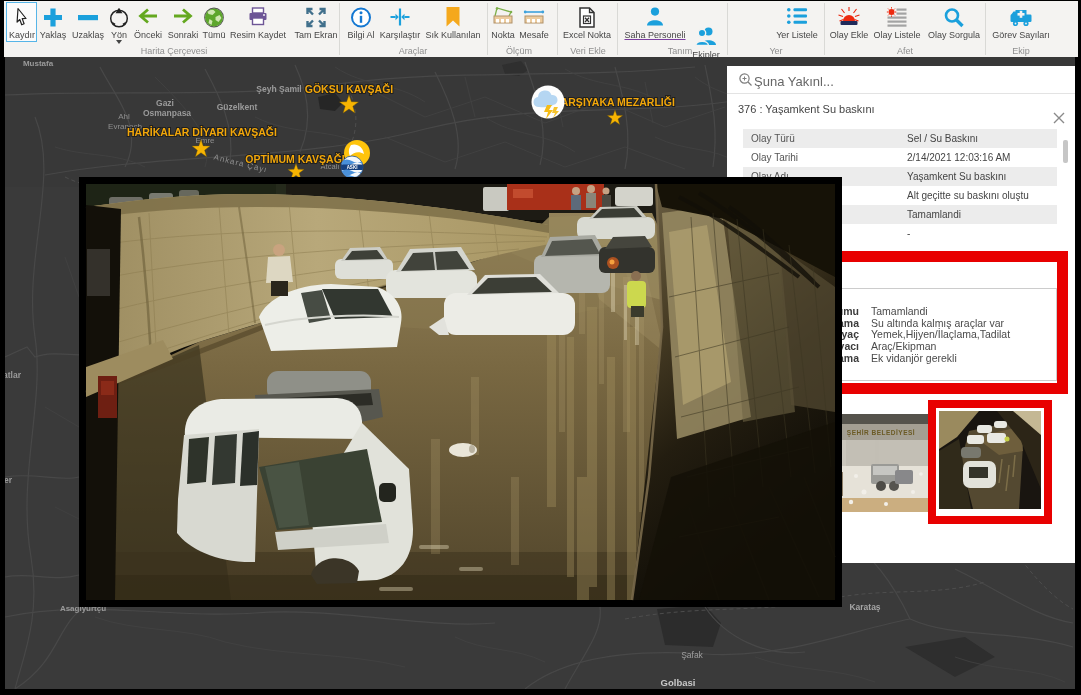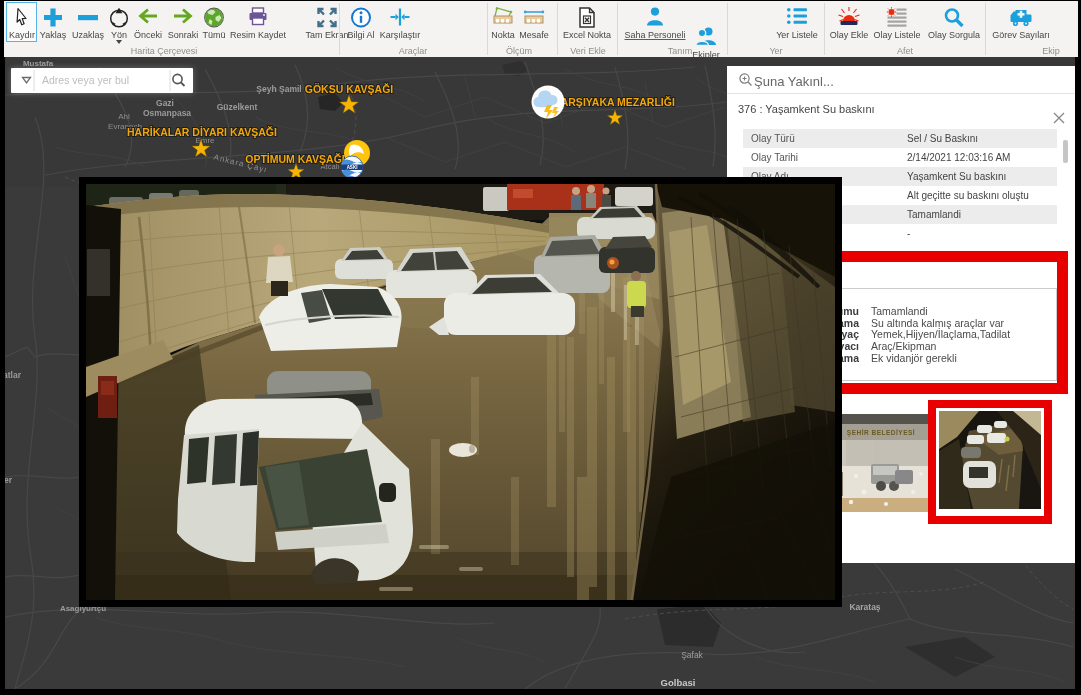--- a/index.html
+++ b/index.html
@@ -95,21 +95,21 @@
       </div>
   <div class="tb" style="left:209px;width:90px;">
         <span class="ic"><svg width="20" height="19" viewBox="0 0 20 19">
             <rect x="4.5" y="1" width="11" height="5" fill="#fff" stroke="#6d5596" stroke-width="1.4"></rect>
             <rect x="1.5" y="6" width="17" height="7" rx="1" fill="#6d5596"></rect>
             <circle cx="16" cy="8" r="0.9" fill="#fff"></circle>
             <rect x="4.5" y="11" width="11" height="6.5" fill="#fff" stroke="#6d5596" stroke-width="1.4"></rect>
           </svg></span>
         <span class="lb">Resim Kaydet</span>
       </div>
-  <div class="tb" style="left:278px;width:90px;">
+  <div class="tb" style="left:267px;width:90px;">
         <span class="ic"><svg width="21" height="21" viewBox="0 0 21 21">
             <g stroke="#41708c" stroke-width="2.4" fill="none">
               <path d="M2 7 V2 H7 M2 2 L7.5 7.5"></path>
               <path d="M14 2 H19 V7 M19 2 L13.5 7.5"></path>
               <path d="M2 14 V19 H7 M2 19 L7.5 13.5"></path>
               <path d="M19 14 V19 H14 M19 19 L13.5 13.5"></path>
             </g>
           </svg></span>
         <span class="lb">Tam Ekran</span>
       </div>
@@ -121,20 +121,26 @@
           </svg></span>
         <span class="lb">Bilgi Al</span>
       </div>
   <div class="tb" style="left:351px;width:90px;">
         <span class="ic"><svg width="20" height="20" viewBox="0 0 20 20">
             <path d="M10 1.5 V18.5" stroke="#1ba0dc" stroke-width="2.2"></path>
             <path d="M0.5 10 H5.5 M14.5 10 H19.5" stroke="#1ba0dc" stroke-width="2.2"></path>
             <path d="M5.5 6.8 L8.8 10 L5.5 13.2 Z M14.5 6.8 L11.2 10 L14.5 13.2 Z" fill="#1ba0dc"></path>
           </svg></span>
         <span class="lb">Karşılaştır</span>
+      </div>
+  <div class="tb" style="left:404px;width:90px;">
+        <span class="ic"><svg width="15" height="20" viewBox="0 0 15 20">
+            <path d="M1 0 H14 V19.5 L7.5 13.5 L1 19.5 Z" fill="#f5a81c"></path>
+          </svg></span>
+        <span class="lb">Sık Kullanılan</span>
       </div>
   <div class="tb" style="left:454px;width:90px;">
         <span class="ic"><svg width="22" height="20" viewBox="0 0 22 20">
             <path d="M3 9 L5 1 L19 5 L17 9" fill="none" stroke="#7db04a" stroke-width="1.3"></path>
             <circle cx="5" cy="1.5" r="1.3" fill="#7db04a"></circle>
             <circle cx="19" cy="5" r="1.3" fill="#7db04a"></circle>
             <rect x="2" y="9" width="18" height="7" fill="#edcc9e" stroke="#b0926a" stroke-width="1"></rect>
             <rect x="4" y="12" width="3" height="3.5" fill="#fff"></rect>
             <rect x="9" y="12" width="3" height="3.5" fill="#fff"></rect>
             <rect x="14" y="12" width="3" height="3.5" fill="#fff"></rect>
@@ -238,28 +244,28 @@
           </svg></span>
         <span class="lb">Görev Sayıları</span>
       </div>
   <div class="sep" style="left:335px;"></div>
   <div class="sep" style="left:483px;"></div>
   <div class="sep" style="left:553px;"></div>
   <div class="sep" style="left:613px;"></div>
   <div class="sep" style="left:723px;"></div>
   <div class="sep" style="left:820px;"></div>
   <div class="sep" style="left:981px;"></div>
-  <div class="grp" style="left:160px;">Harita Çerçevesi</div>
+  <div class="grp" style="left:170px;">Harita Çerçevesi</div>
   <div class="grp" style="left:409px;">Araçlar</div>
   <div class="grp" style="left:515px;">Ölçüm</div>
   <div class="grp" style="left:584px;">Veri Ekle</div>
   <div class="grp" style="left:676px;">Tanım</div>
   <div class="grp" style="left:772px;">Yer</div>
   <div class="grp" style="left:901px;">Afet</div>
-  <div class="grp" style="left:1047px;">Ekip</div>
+  <div class="grp" style="left:1017px;">Ekip</div>
   </div>
   <div id="map">
 <svg width="1070" height="632" viewBox="0 0 1070 632" style="position:absolute;left:0;top:0;">
 <rect width="1070" height="632" fill="#3a3a3a"></rect>
 <rect x="0" y="0" width="1070" height="130" fill="#383838"></rect>
 <path d="M313,40 L330,36 L338,46 L330,54 L315,52 Z" fill="#262626"></path>
 <path d="M652,552 L700,548 L716,566 L708,590 L660,588 Z" fill="#2c2c2c"></path>
 <path d="M497,8 L516,4 L523,13 L514,19 L500,17 Z" fill="#2f2f2f"></path>
 <path d="M900,590 L960,580 L990,600 L950,620 Z" fill="#2e2e2e"></path>
 <g fill="none" stroke="#484848" stroke-width="1.2">
@@ -358,30 +364,20 @@
 <circle r="11" fill="#f4f8fb" stroke="#1e4f8f" stroke-width="0.8"></circle>
 <g clip-path="url(#askclip)">
 <path d="M-11,-6 Q-5,-9 0,-6 T11,-6 L11,-3 Q5,-6 0,-3 T-11,-3 Z" fill="#4a90d9"></path>
 <rect x="-11" y="-2.5" width="22" height="5.5" fill="#16407e"></rect>
 <path d="M-11,4 Q-5,1 0,4 T11,4 L11,7 Q5,4 0,7 T-11,7 Z" fill="#4a90d9"></path>
 <path d="M-11,9 Q-5,7 0,9 T11,9 L11,12 L-11,12 Z" fill="#4a90d9"></path>
 </g>
 <text y="1.8" font-size="4.5" fill="#fff" font-weight="bold" text-anchor="middle" font-family="Liberation Sans, sans-serif">ASKİ</text>
 </g>
 </svg>
-<div id="sbox">
-<svg width="182" height="25" viewBox="0 0 182 25" style="position:absolute;left:0;top:0;">
-<path d="M11.5,9.5 L19.5,9.5 L15.5,15 Z" fill="none" stroke="#6a6a6a" stroke-width="1.3"></path>
-<line x1="23" y1="2" x2="23" y2="23" stroke="#dcdcdc" stroke-width="1"></line>
-<line x1="159" y1="2" x2="159" y2="23" stroke="#dcdcdc" stroke-width="1"></line>
-<circle cx="166.5" cy="11" r="4.6" fill="none" stroke="#555" stroke-width="1.6"></circle>
-<line x1="170" y1="14.5" x2="173.5" y2="18" stroke="#555" stroke-width="1.8"></line>
-<text x="31" y="16" font-size="10.5" fill="#bdbdbd" font-family="Liberation Sans, sans-serif">Adres veya yer bul</text>
-</svg>
-      </div>
 </div>
   <div id="panel">
 <div class="srch">
 <svg width="16" height="16" viewBox="0 0 16 16" style="position:absolute;left:11px;top:6px;">
 <circle cx="6.5" cy="6.5" r="4.6" fill="none" stroke="#7d7d7d" stroke-width="1.2"></circle>
 <line x1="6.5" y1="4.5" x2="6.5" y2="8.5" stroke="#7d7d7d" stroke-width="1"></line>
 <line x1="4.5" y1="6.5" x2="8.5" y2="6.5" stroke="#7d7d7d" stroke-width="1"></line>
 <line x1="10" y1="10" x2="13.5" y2="13.5" stroke="#7d7d7d" stroke-width="1.3"></line>
 </svg>
 <span>Şuna Yakınl...</span>

